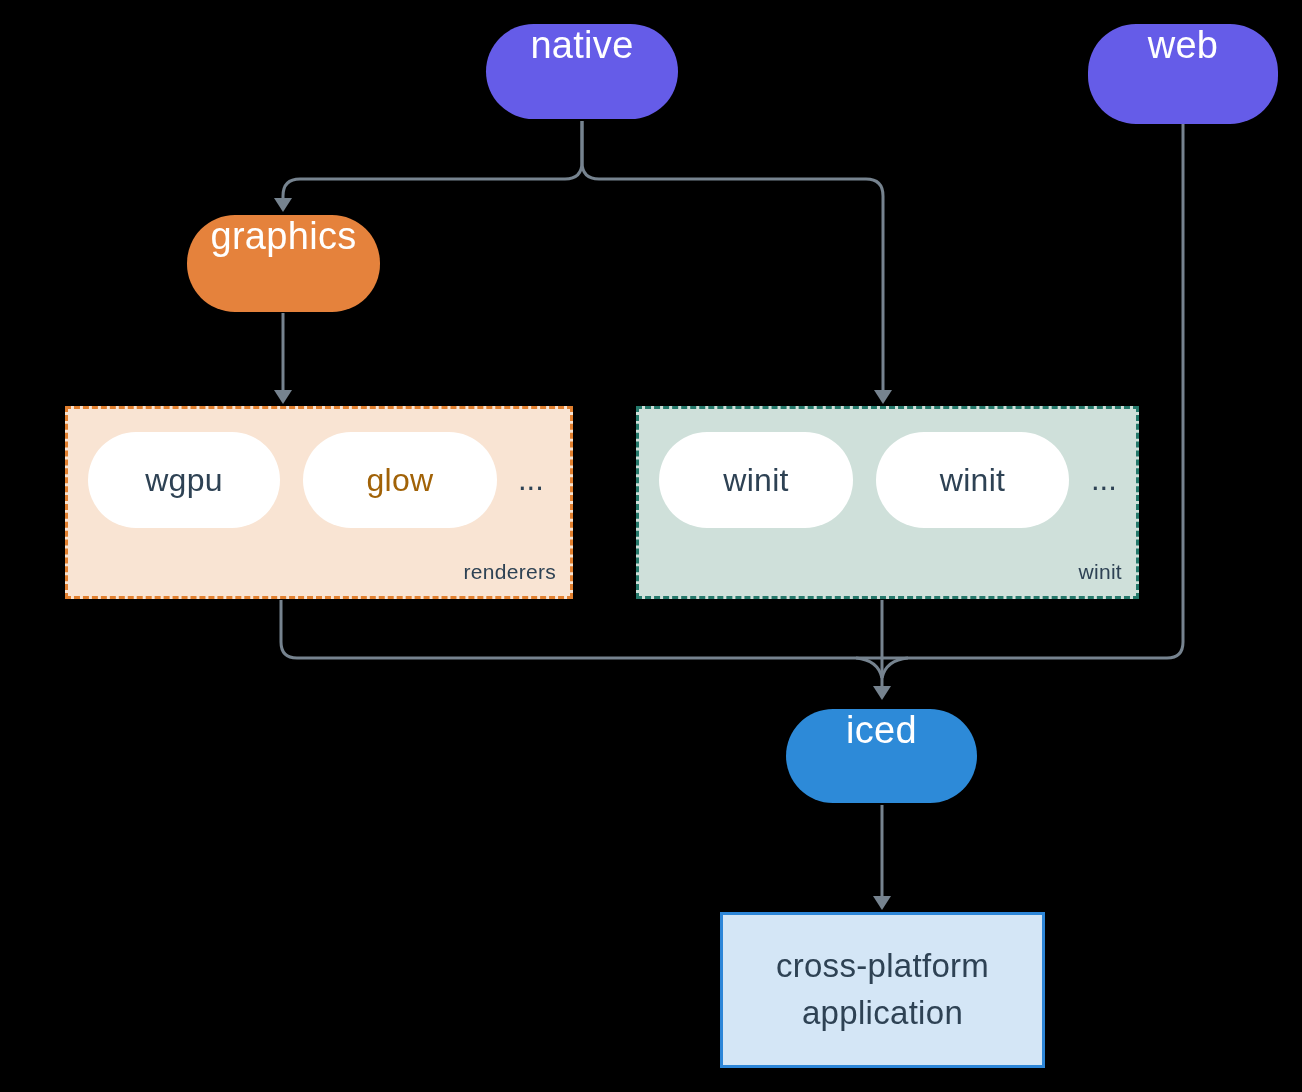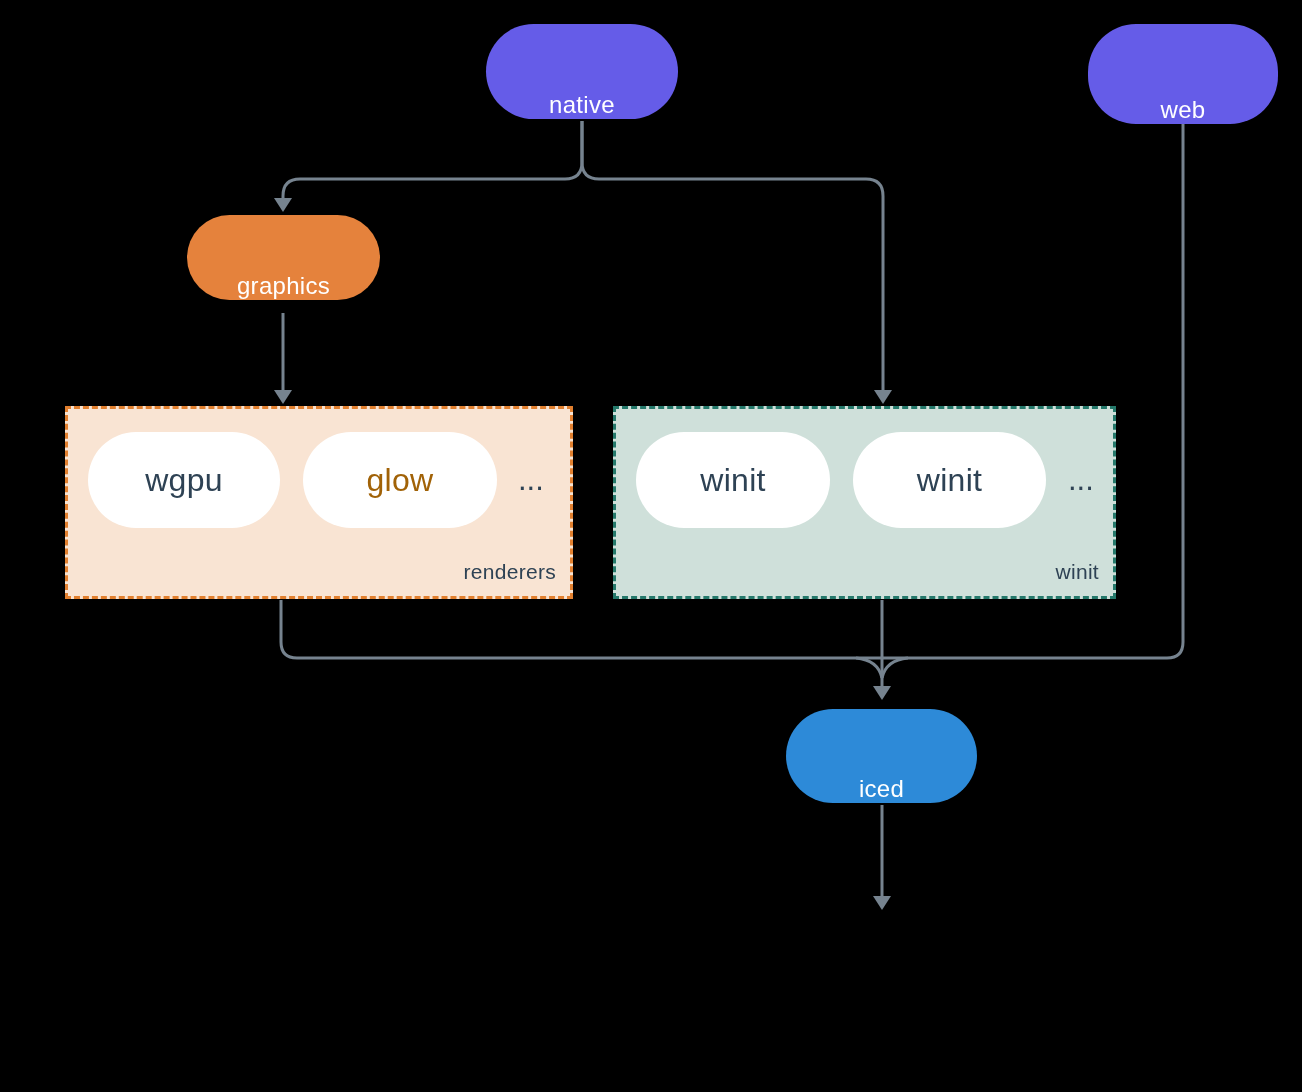--- a/index.html
+++ b/index.html
@@ -9,39 +9,39 @@
     width: 1302px;
     height: 1092px;
     overflow: hidden;
     font-family: "Liberation Sans", sans-serif;
   }
   .wires { position: absolute; left: 0; top: 0; width: 1302px; height: 1092px; }
 
   .pill {
     position: absolute;
     display: flex;
-    align-items: flex-end;
+    align-items: flex-start;
     justify-content: center;
     border-radius: 48px;
-    font-size: 24px;
+    font-size: 38px;
     letter-spacing: 0.3px;
   }
   .pill-native   { left: 486px;  top: 24px;  width: 192px; height: 95px; }
   .pill-web      { left: 1088px; top: 24px;  width: 190px; height: 100px; }
-  .pill-graphics { left: 187px;  top: 215px; width: 193px; height: 85px; }
+  .pill-graphics { left: 187px;  top: 215px; width: 193px; height: 97px; }
   .pill-iced     { left: 786px;  top: 709px; width: 191px; height: 94px; }
 
   .group {
     position: absolute;
     box-sizing: border-box;
     border-width: 3px;
     border-style: dashed;
   }
   .group-renderers { left: 25px;  top: 406px; width: 508px; height: 193px; }
-  .group-shells    { left: 613px; top: 406px; width: 503px; height: 193px; }
+  .group-shells    { left: 636px; top: 406px; width: 503px; height: 193px; }
 
   .inner-pill {
     position: absolute;
     top: 23px;
     height: 96px;
     display: flex;
     align-items: center;
     justify-content: center;
     border-radius: 48px;
     font-size: 32px;
@@ -145,14 +145,17 @@
       <span>winit</span>
     </div>
     <div class="more" style="color: rgb(46, 66, 84);">...</div>
     <div class="group-label" style="color: rgb(46, 66, 84);">winit</div>
   </div>
 
   <div class="pill pill-iced" style="background-color: rgb(45, 138, 216); color: #ffffff;">
     <span>iced</span>
   </div>
 
+  <div class="app-box" style="background-color: rgb(212, 230, 246); border-color: rgb(45, 134, 216); color: rgb(46, 66, 84);">
+    <span>cross-platform application</span>
+  </div>
 
 </div>
 
 </body></html>

